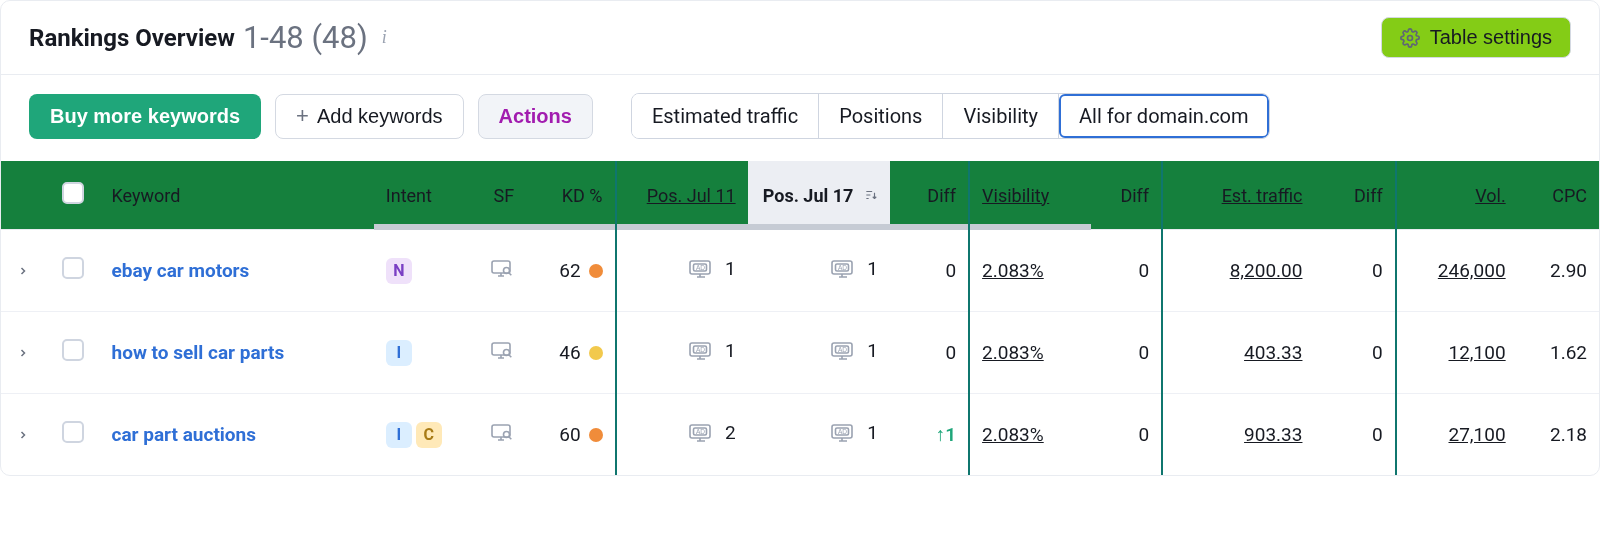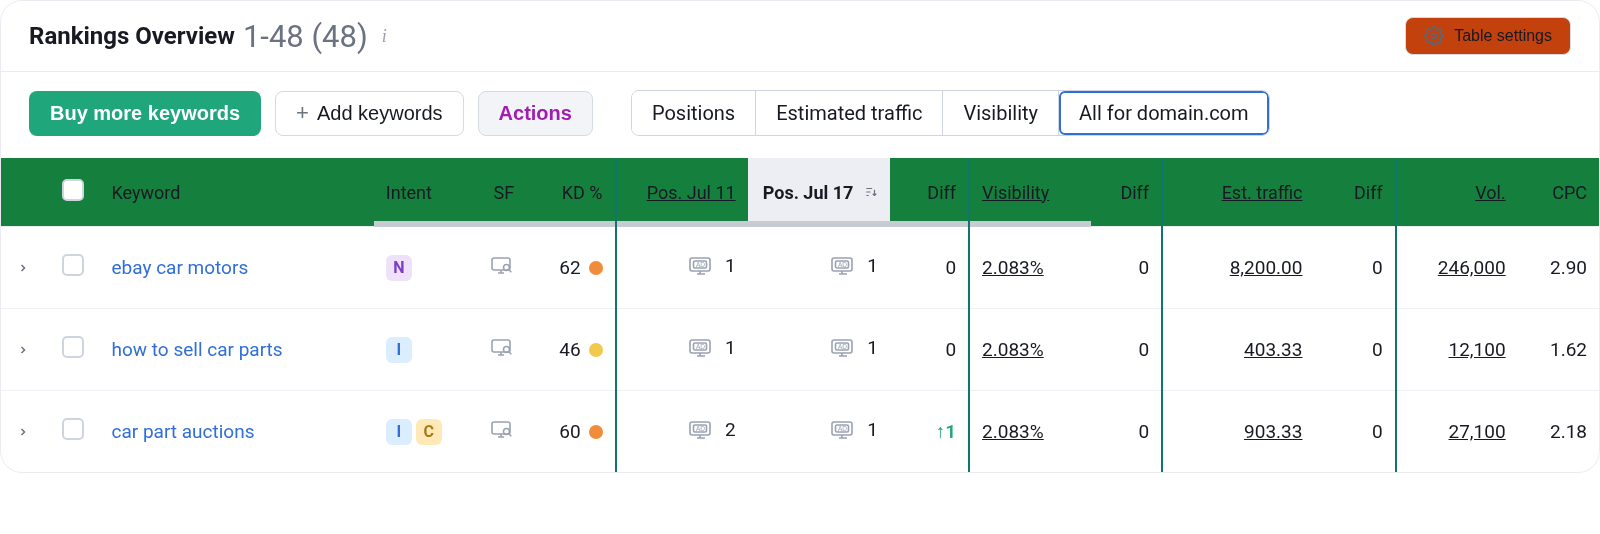--- a/index.html
+++ b/index.html
@@ -4,32 +4,32 @@
 <style>
   * { box-sizing: border-box; }
   body {
     margin: 0;
     font-family: -apple-system, BlinkMacSystemFont, "Segoe UI", Roboto, "Helvetica Neue", Arial, sans-serif;
     background: #fff;
     color: #171a22;
     font-size: 18px;
     width: 1600px;
   }
-  .panel { border: 1px solid #e9ecf1; border-radius: 22px; overflow: hidden; }
+  .panel { border: 1px solid #e9ecf1; border-radius: 10px; overflow: hidden; }
 
   
   .hdr { display: flex; align-items: center; padding: 16px 28px; border-bottom: 1px solid #e9ecf1; }
   .hdr-title { font-size: 24px; font-weight: 700; }
   .hdr-sub   { font-size: 31px; font-weight: 400; color: #6b7280; margin-left: 8px; }
   .hdr-info  { margin-left: 14px; color: #9aa2b1; font-size: 18px; font-style: italic; font-family: Georgia, serif; }
   .spacer    { flex: 1; }
   .btn-settings {
     display: inline-flex; align-items: center; gap: 10px;
-    background: #c2410c; border: 1px solid #d4d9e2; color: #171a22;
-    padding: 8px 18px; border-radius: 8px; font-size: 16px; cursor: pointer;
+    background: #84cc16; border: 1px solid #d4d9e2; color: #171a22;
+    padding: 8px 18px; border-radius: 8px; font-size: 20px; cursor: pointer;
   }
 
   
   .tbar { display: flex; align-items: center; gap: 14px; padding: 18px 28px 22px; }
   .btn { display: inline-flex; align-items: center; gap: 8px; border-radius: 8px; font-size: 20px; padding: 10px 20px; cursor: pointer; border: 1px solid transparent; }
   .btn-primary { background: #1fa67a; color: #fff; font-weight: 600; }
   .btn-light   { background: #fff; border-color: #d4d9e2; color: #171a22; }
   .btn-muted   { background: #f2f4f8; border-color: #d4d9e2; color: #a21caf; font-weight: 600; }
   .plus { font-size: 22px; color: #6b7280; line-height: 1; }
   .tabset { display: inline-flex; border: 1px solid #cfd5e0; border-radius: 8px; overflow: hidden; margin-left: 24px; }
@@ -50,21 +50,21 @@
   
   .underline-group::after {
     content: ""; position: absolute; left: 0; right: 0; bottom: -1px; height: 6px; background: #c6cbd4;
   }
   tbody td { padding: 24px 12px; border-bottom: 1px solid #eef0f5; vertical-align: middle; font-size: 19px; }
   tbody tr:last-child td { border-bottom: none; }
 
   
   .vline-left { border-left: 2px solid #0f766e; text-decoration: underline; }
 
-  .kw-link { color: #2f6fd6; cursor: pointer; }
+  .kw-link { color: #2f6fd6; cursor: pointer; font-weight: bold; }
   .chev { color: #6b7280; cursor: pointer; display:inline-flex; align-items:center; justify-content:center; width:20px; }
   .cb {
     appearance: none; width: 22px; height: 22px; border: 2px solid #cfd5e0; border-radius: 5px; background:#fff; cursor:pointer; display:inline-block;
   }
 
   .badge {
     display:inline-flex; align-items:center; justify-content:center;
     width: 26px; height: 26px; border-radius: 6px; font-size: 16px; font-weight: 700;
   }
   .badge-N { background: #efe1fa; color: #7a3fc4; }
@@ -128,22 +128,22 @@
     </button>
     <button class="btn btn-light">
       <span class="plus">+</span>
       <span>Add keywords</span>
     </button>
     <button class="btn btn-muted">
       <span>Actions</span>
     </button>
 
     <div class="tabset">
+      <div class="tab">Estimated traffic</div>
       <div class="tab">Positions</div>
-      <div class="tab">Estimated traffic</div>
       <div class="tab">Visibility</div>
       <div class="tab active">All for domain.com</div>
     </div>
   </div>
 
   <table>
     <colgroup>
       <col class="c-exp">
         <col class="c-cb">
         <col class="c-kw">

